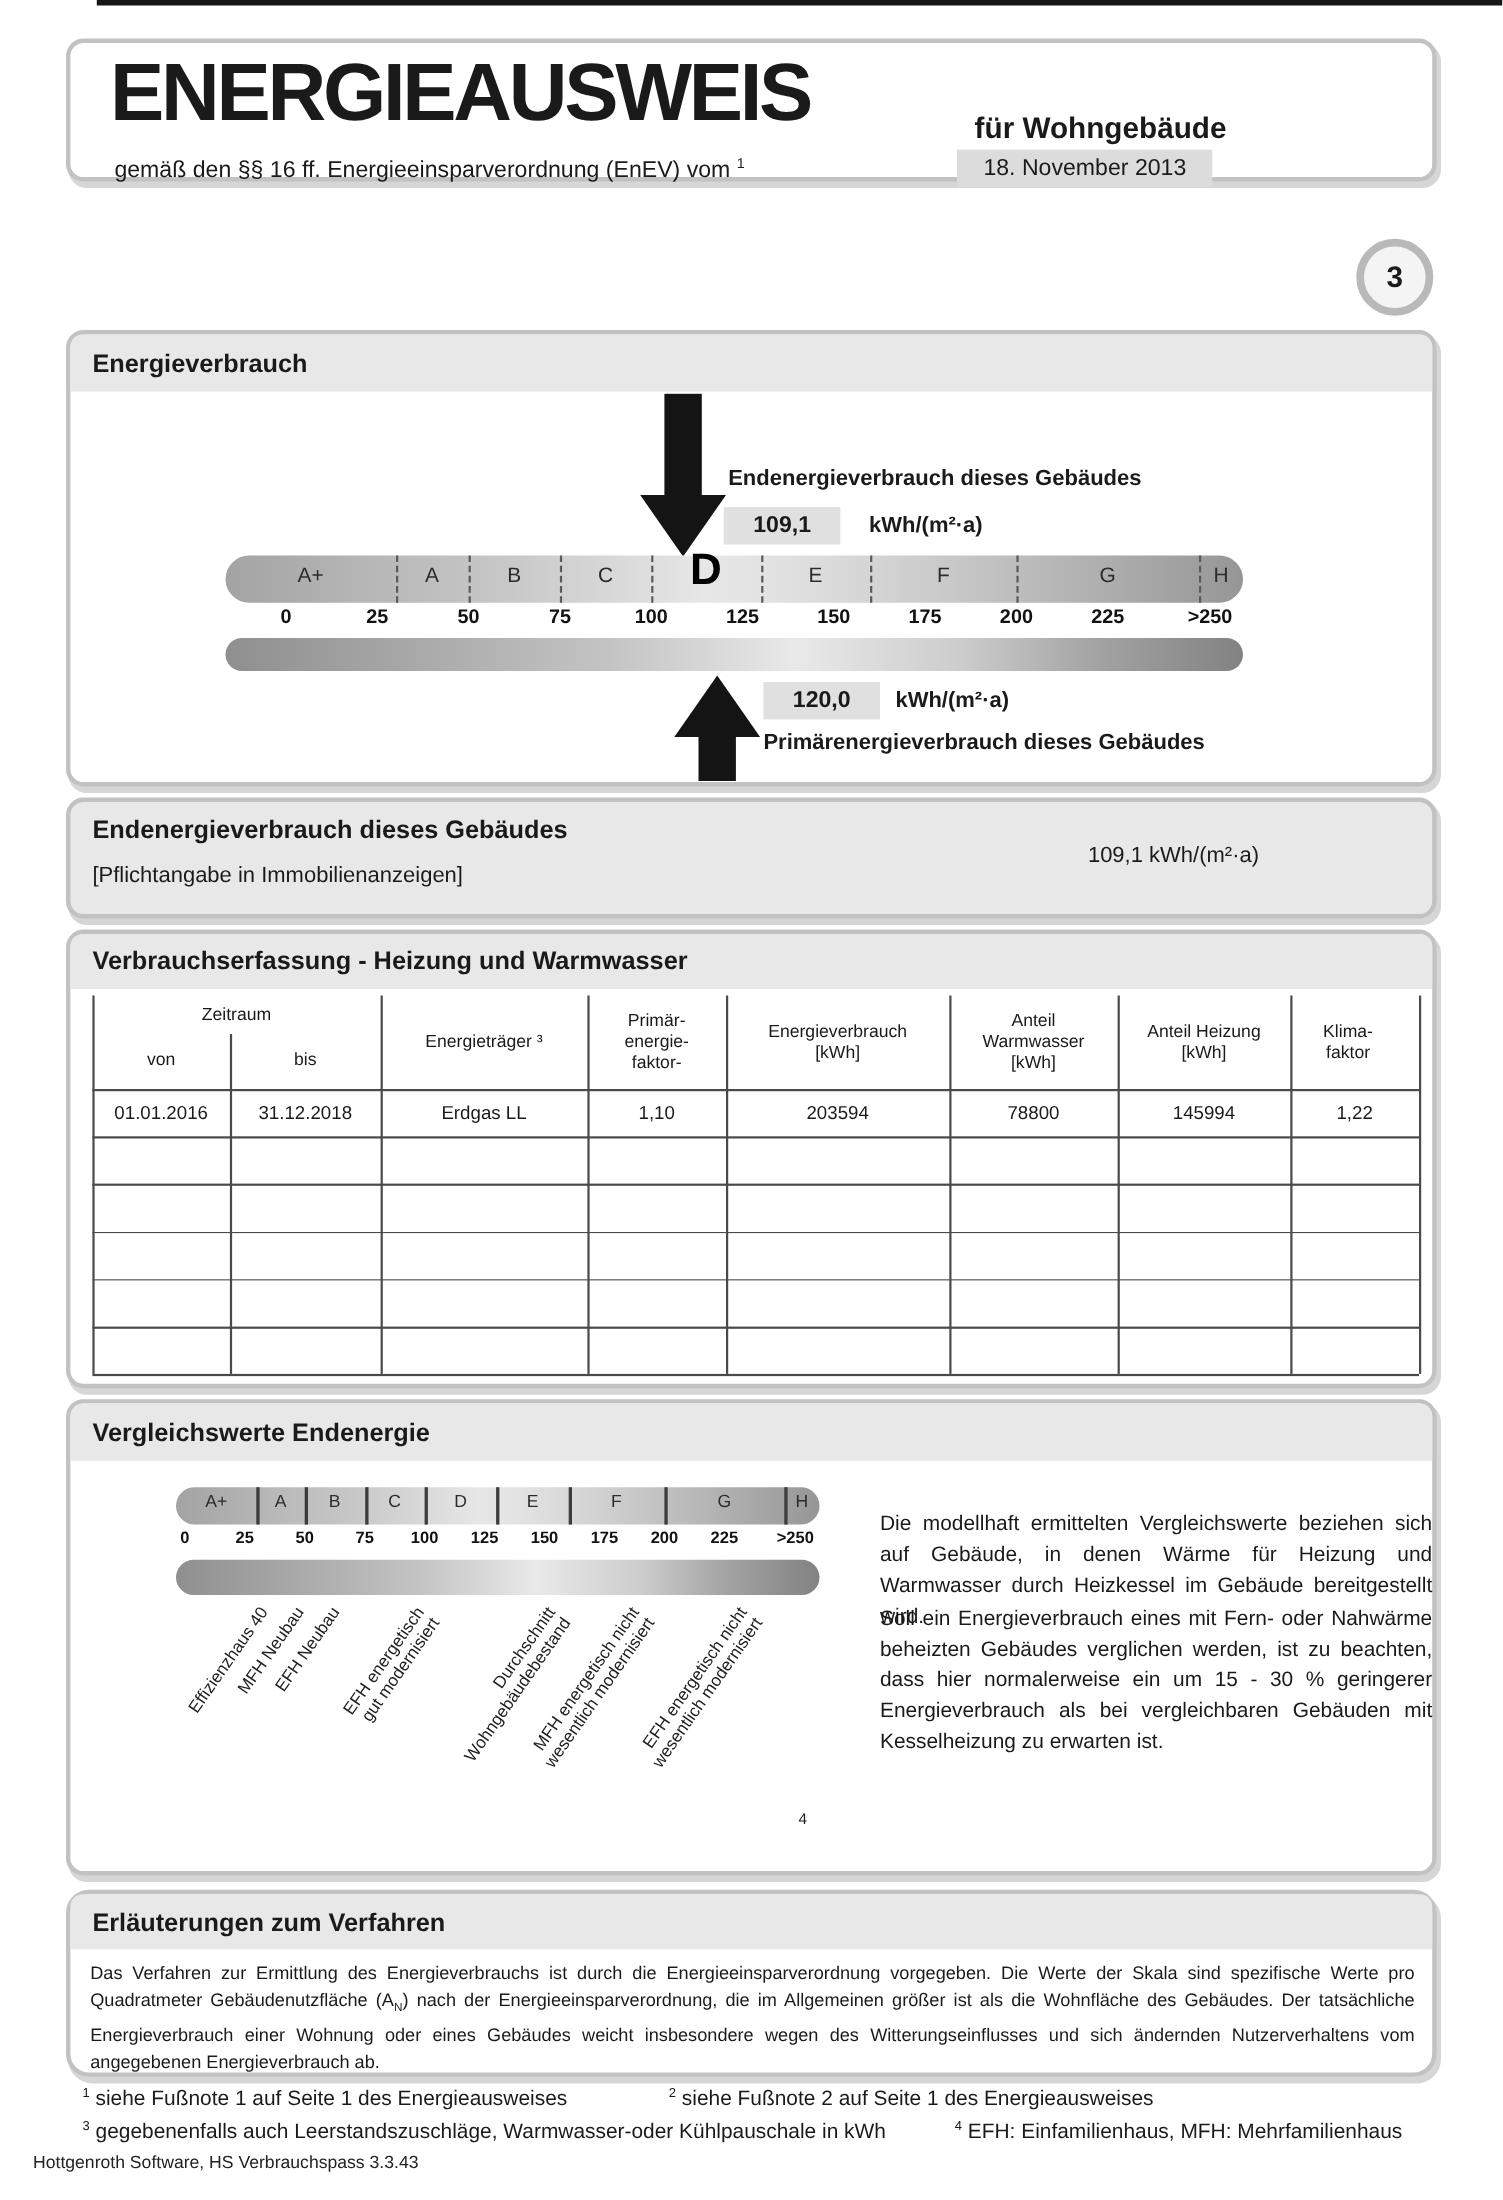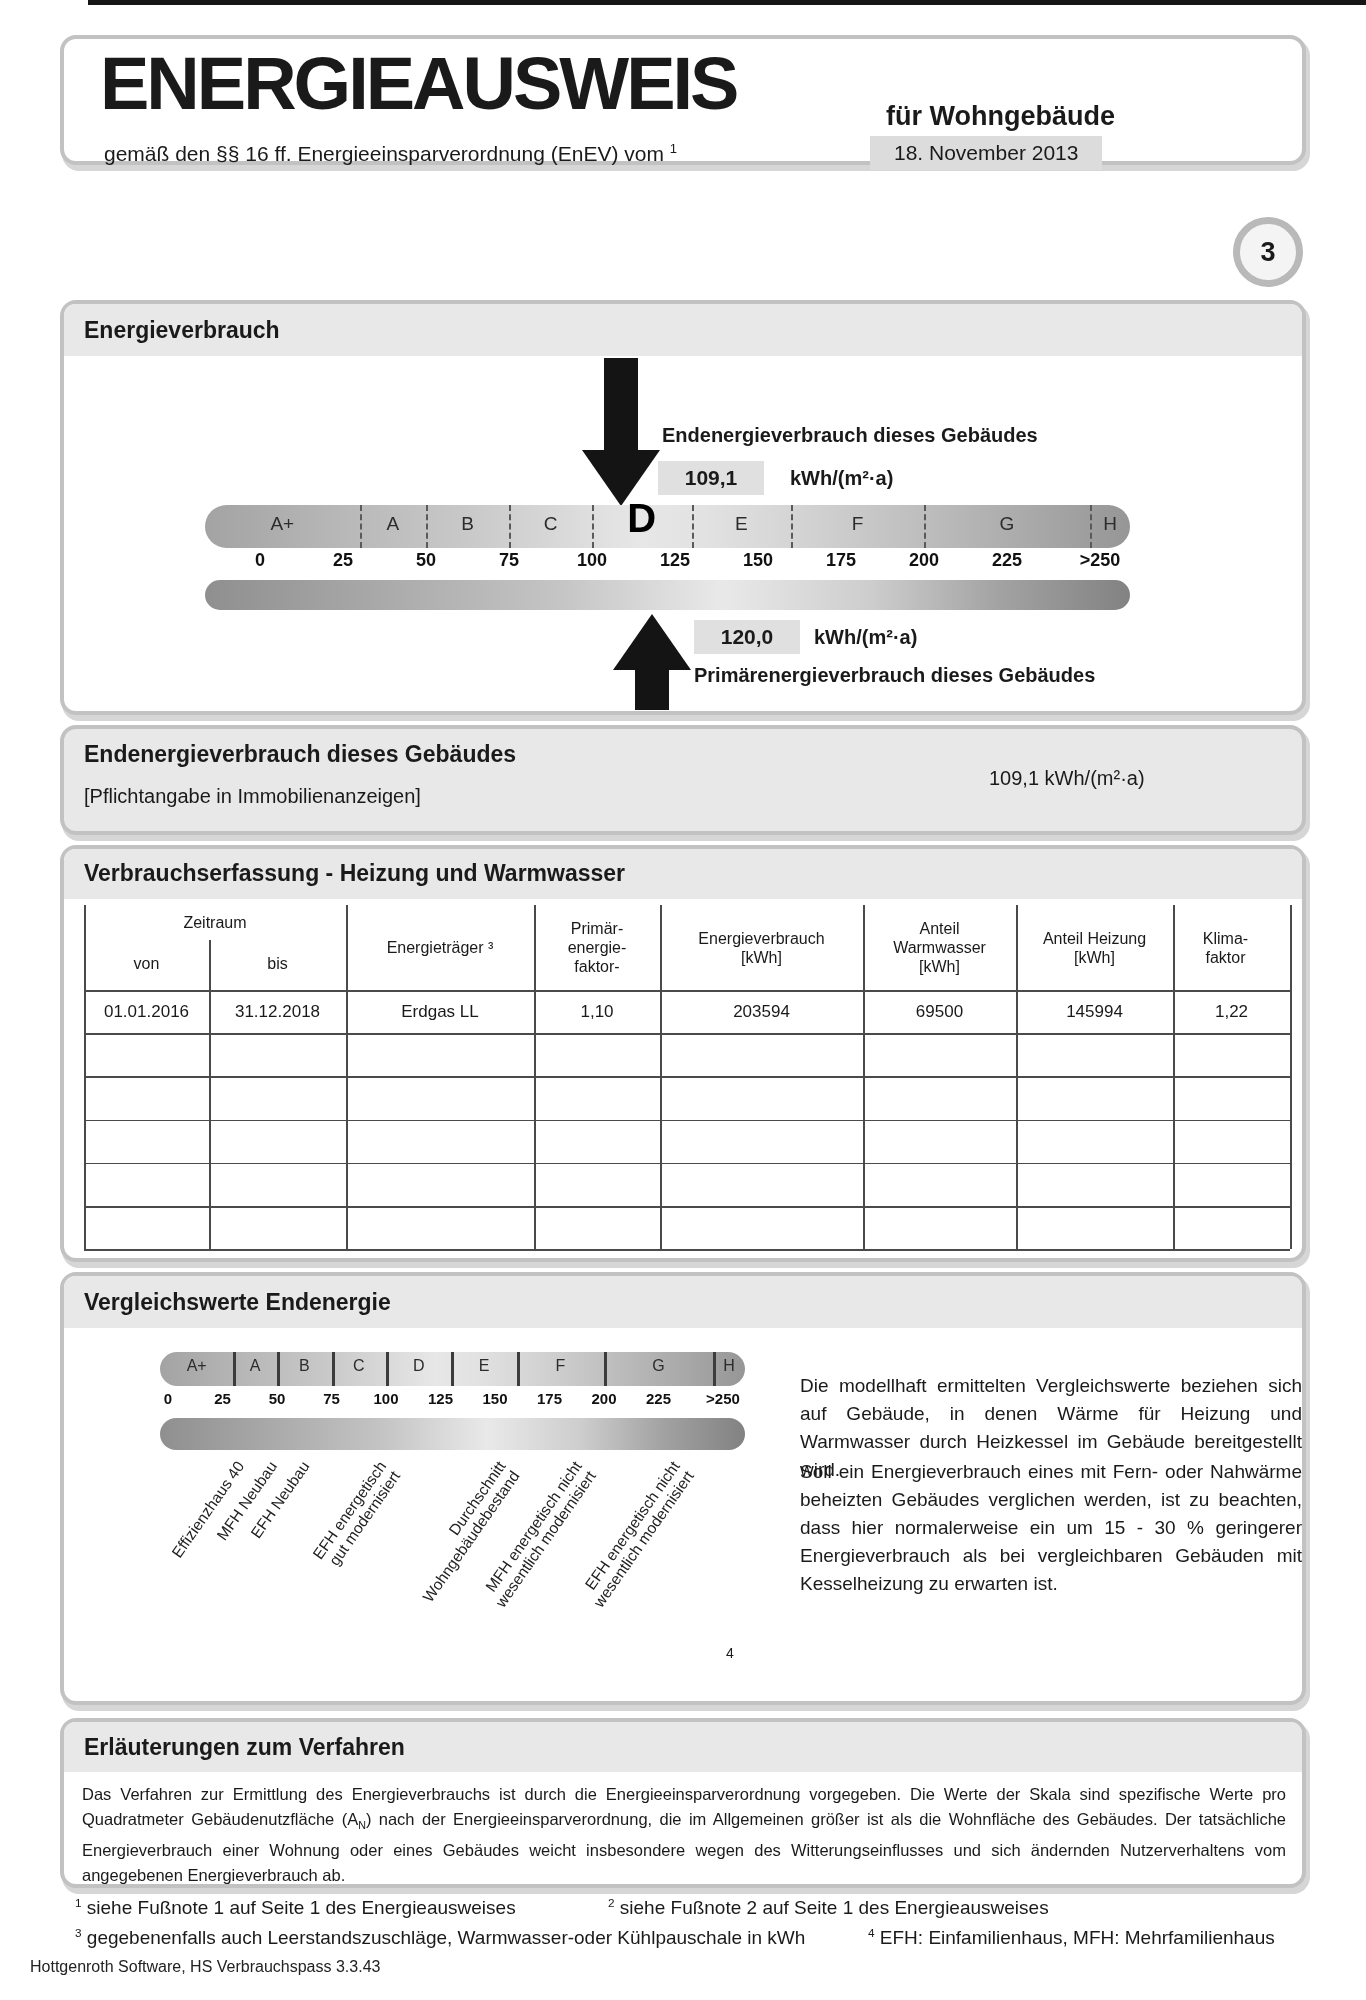--- a/index.html
+++ b/index.html
@@ -169,21 +169,21 @@
 [kWh]</div>
       <div class="thead" style="left: 1016px; top: 905px; width: 157px; height: 85px; white-space: pre;">Anteil Heizung
 [kWh]</div>
       <div class="thead" style="left: 1173px; top: 905px; width: 105px; height: 85px; white-space: pre;">Klima-
 faktor</div>
       <div class="tcell" style="left: 84px; top: 990px; width: 125px; height: 43.2px; white-space: pre;">01.01.2016</div>
       <div class="tcell" style="left: 209px; top: 990px; width: 137px; height: 43.2px; white-space: pre;">31.12.2018</div>
       <div class="tcell" style="left: 346px; top: 990px; width: 188px; height: 43.2px; white-space: pre;">Erdgas LL</div>
       <div class="tcell" style="left: 534px; top: 990px; width: 126px; height: 43.2px; white-space: pre;">1,10</div>
       <div class="tcell" style="left: 660px; top: 990px; width: 203px; height: 43.2px; white-space: pre;">203594</div>
-      <div class="tcell" style="left: 863px; top: 990px; width: 153px; height: 43.2px; white-space: pre;">69500</div>
+      <div class="tcell" style="left: 863px; top: 990px; width: 153px; height: 43.2px; white-space: pre;">78800</div>
       <div class="tcell" style="left: 1016px; top: 990px; width: 157px; height: 43.2px; white-space: pre;">145994</div>
       <div class="tcell" style="left: 1173px; top: 990px; width: 117px; height: 43.2px; white-space: pre;">1,22</div>
     </div>
 
   <div class="box" style="top:1272px;height:433px;">
     <div class="box-band" style="height:52px;"></div>
     <span class="abs btitle" style="left:20px;top:13px;">Vergleichswerte Endenergie</span>
   </div>
   <div id="scale-cmp">
       <div class="band" style="left: 160px; top: 1352px; width: 585px; height: 34px;"></div>
@@ -239,21 +239,21 @@
       </div>
       <div class="vlabel" style="left: 669.4px; top: 1458px;">
         <span>EFH energetisch nicht
 wesentlich modernisiert</span>
       </div>
     </div>
   <span class="abs" style="left:726px;top:1645px;font-size:14px;">4</span>
   <div class="para" style="left:800px;top:1372px;width:502px;font-size:19px;line-height:28px;">Die modellhaft ermittelten Vergleichswerte beziehen sich auf Gebäude, in denen Wärme für Heizung und Warmwasser durch Heizkessel im Gebäude bereitgestellt wird.</div>
   <div class="para" id="cmp-p2" style="left: 800px; width: 502px; font-size: 19px; line-height: 28px; top: 1458px;">Soll ein Energieverbrauch eines mit Fern- oder Nahwärme beheizten Gebäudes verglichen werden, ist zu beachten, dass hier normalerweise ein um 15 - 30 % geringerer Energieverbrauch als bei vergleichbaren Gebäuden mit Kesselheizung zu erwarten ist.</div>
 
-  <div class="box" style="top:1718px;height:170px;">
+  <div class="box" style="top:1718px;height:170px;border-radius:21px;">
     <div class="box-band" style="height:50px;"></div>
     <span class="abs btitle" style="left:20px;top:12px;">Erläuterungen zum Verfahren</span>
     <div class="para" style="left:18px;top:60px;width:1204px;font-size:16.5px;line-height:25px;"><span>Das Verfahren zur Ermittlung des Energieverbrauchs ist durch die Energieeinsparverordnung vorgegeben. Die Werte der Skala sind spezifische Werte pro Quadratmeter Gebäudenutzfläche (A</span><sub style="font-size:0.65em;">N</sub><span>) nach der Energieeinsparverordnung, die im Allgemeinen größer ist als die Wohnfläche des Gebäudes. Der tatsächliche Energieverbrauch einer Wohnung oder eines Gebäudes weicht insbesondere wegen des Witterungseinflusses und sich ändernden Nutzerverhaltens vom angegebenen Energieverbrauch ab.</span></div>
   </div>
 
   <div id="footnotes">
       <div class="fn" style="left: 75px; top: 1896px;"><sup>1</sup>  siehe Fußnote 1 auf Seite 1 des Energieausweises</div>
       <div class="fn" style="left: 608px; top: 1896px;"><sup>2</sup>  siehe Fußnote 2 auf Seite 1 des Energieausweises</div>
       <div class="fn" style="left: 75px; top: 1926px;"><sup>3</sup>  gegebenenfalls auch Leerstandszuschläge, Warmwasser-oder Kühlpauschale in kWh</div>
       <div class="fn" style="left: 868px; top: 1926px;"><sup>4</sup>  EFH: Einfamilienhaus, MFH: Mehrfamilienhaus</div>

